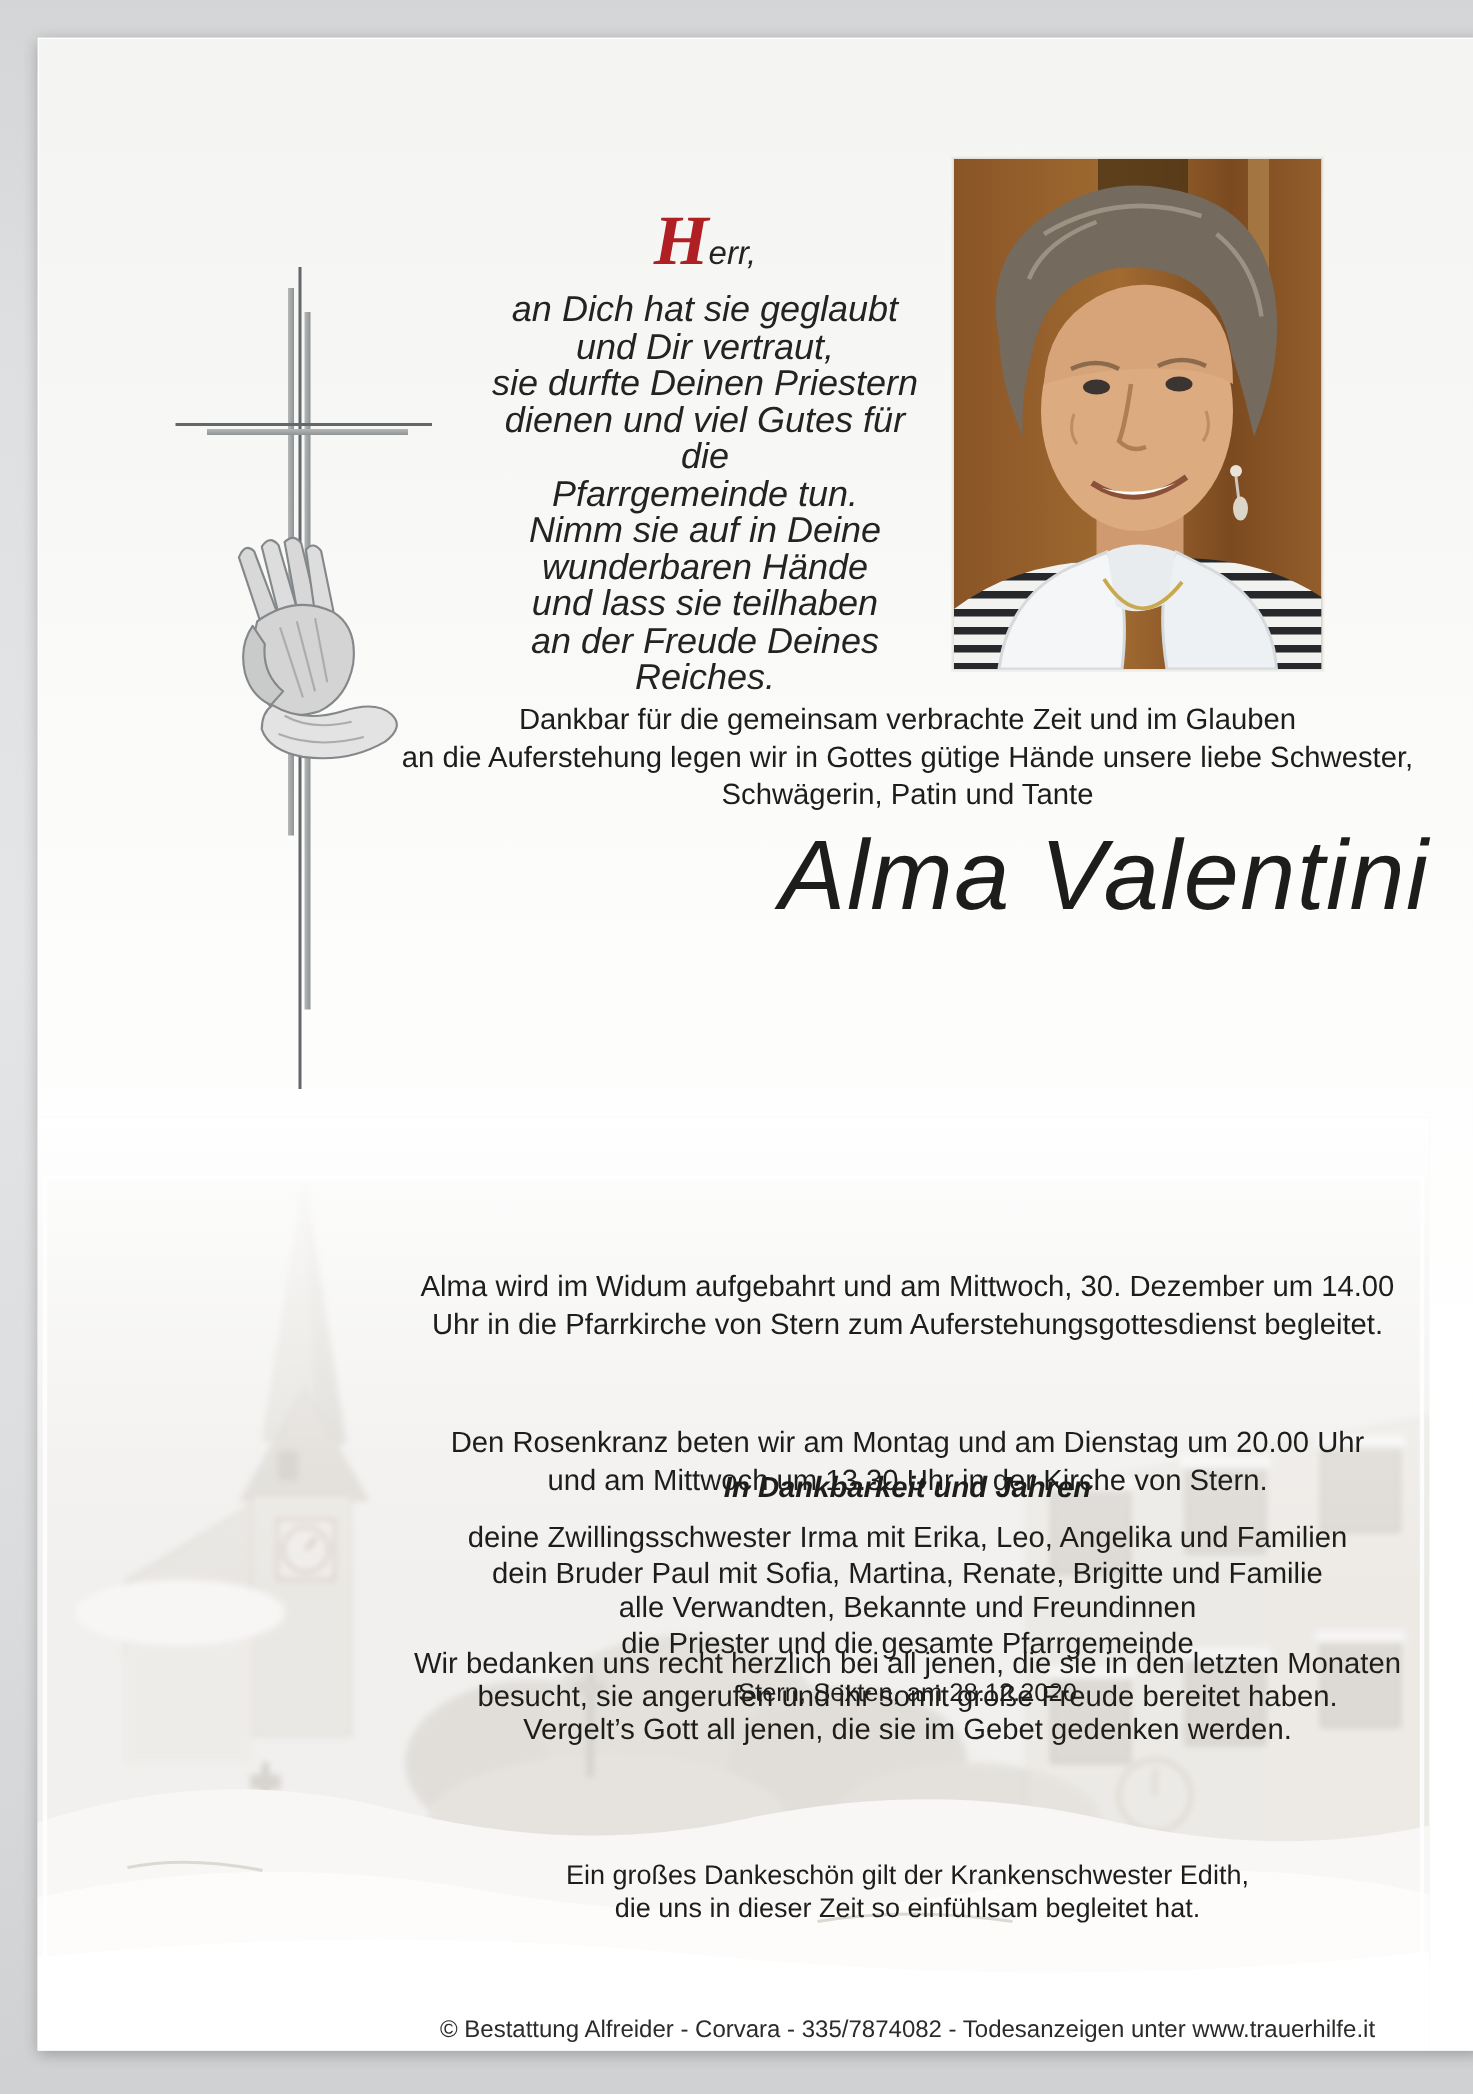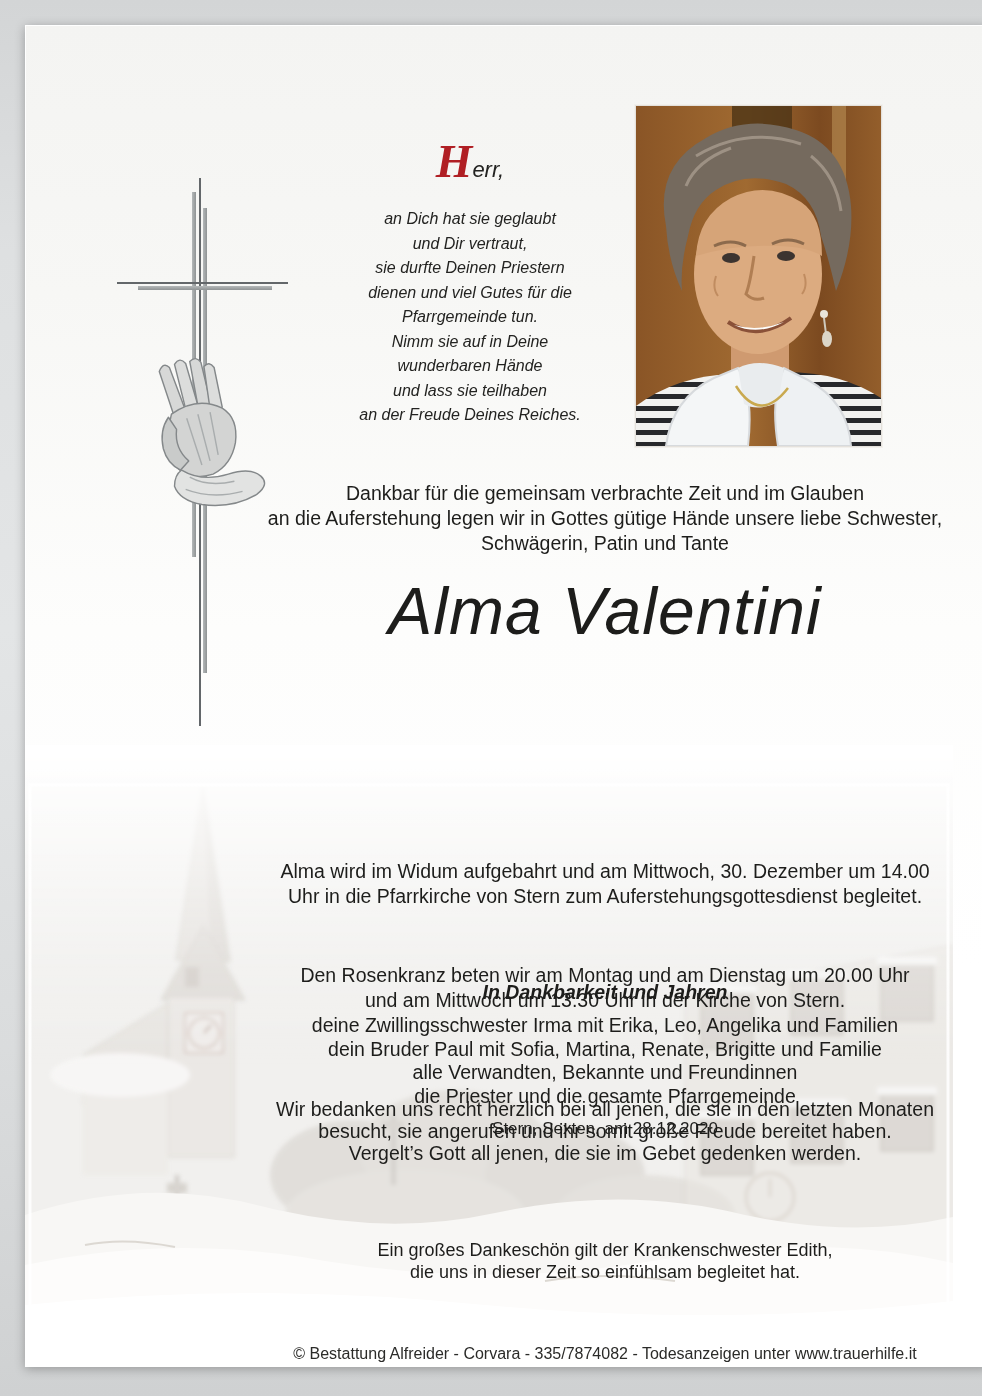--- a/index.html
+++ b/index.html
@@ -29,30 +29,30 @@
   
   .photo{
     position:absolute;left:610px;top:80px;width:245px;height:340px;
     border:1px solid #e4e1dc;box-shadow:0 0 0 1px #f2f0ec;
   }
   
   .prayer{position:absolute;left:295px;top:116px;width:300px;text-align:center;font-style:italic;}
   .prayer .first{line-height:40px;white-space:nowrap;}
   .prayer .initial{font-family:"Liberation Serif",serif;font-style:italic;font-size:47px;font-weight:bold;}
   .prayer .rest{font-size:22px;color:#232321;}
-  .prayer .lines{margin-top:15px;font-size:16px;line-height:24.5px;white-space:pre-line;color:#232321;}
+  .prayer .lines{margin-top:3px;font-size:24px;line-height:24.5px;white-space:pre-line;color:#232321;}
   
   .col{position:absolute;left:232px;width:696px;text-align:center;}
   .intro{top:443px;font-size:19.5px;line-height:25px;white-space:pre-line;}
-  .name{top:548px;font-size:66px;line-height:76px;font-style:italic;letter-spacing:1px;}
+  .name{top:520px;font-size:66px;line-height:76px;font-style:italic;letter-spacing:1px;text-align:right;}
   .role{top:636px;font-size:24.5px;line-height:32px;}
   .dates{top:681px;font-size:26px;line-height:34px;font-style:italic;}
   .dates .gap{display:inline-block;width:42px;}
   .para1{top:752px;}  .para2{top:821px;}  .para3{top:925px;}
-  .bodytext{font-size:19.5px;line-height:25px;white-space:pre-line;margin-top:13px;}
+  .bodytext{font-size:19.5px;line-height:25px;white-space:pre-line;}
   .gratitude{top:956px;font-size:19.5px;font-weight:bold;font-style:italic;}
   .mourners{top:989px;font-size:19.5px;line-height:23.5px;white-space:pre-line;}
   .placedate{top:1094px;font-size:17px;}
   .thanks{top:1073px;font-size:19.5px;line-height:22px;white-space:pre-line;text-align:center;}
   .edith{top:1214px;font-size:18px;line-height:22px;white-space:pre-line;}
   .footer{top:1320px;font-size:16px;color:#2b2b29;}
 </style>
 </head>
 <body>
 

